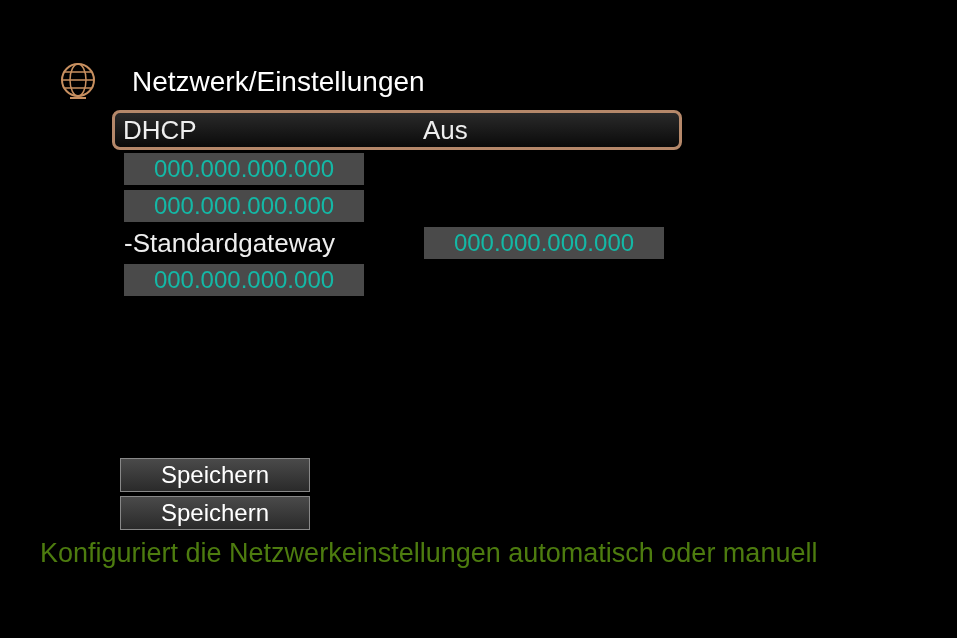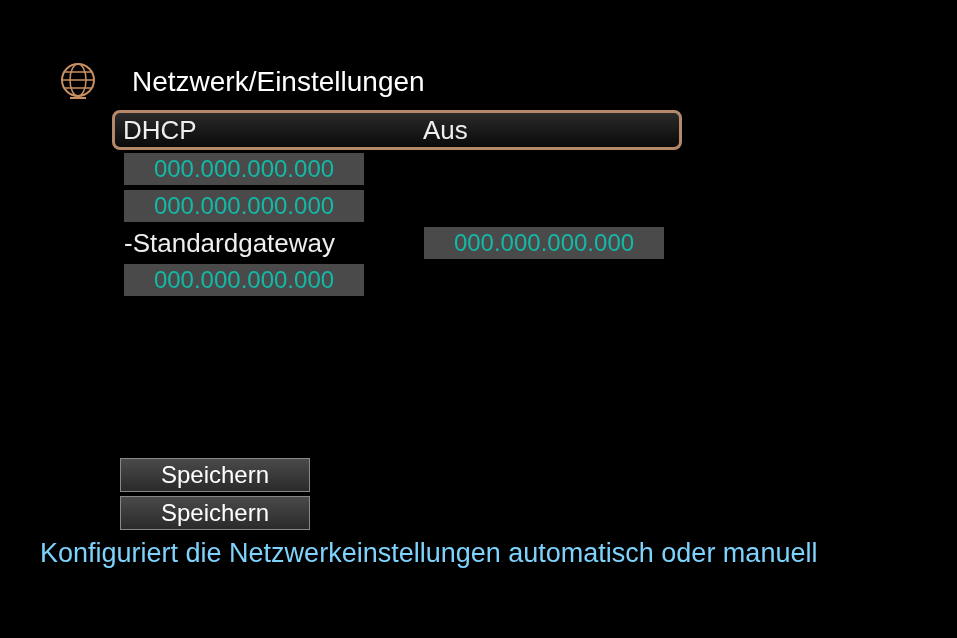--- a/index.html
+++ b/index.html
@@ -91,21 +91,21 @@
       font-size: 24px;
       text-align: center;
       line-height: 32px;
       cursor: pointer;
     }
     .help-text {
       position: absolute;
       top: 538px;
       left: 40px;
       font-size: 27px;
-      color: #7dd3fc;
+      color: #4d7c0f;
     }
   </style>
 </head>
 <body>
 
 <div class="header">
   <span class="globe-icon">
     <svg viewBox="0 0 44 44" width="44" height="44">
       <circle cx="22" cy="20" r="16" fill="none" stroke="#c89060" stroke-width="2"></circle>
       <ellipse cx="22" cy="20" rx="8" ry="16" fill="none" stroke="#c89060" stroke-width="1.5"></ellipse>

